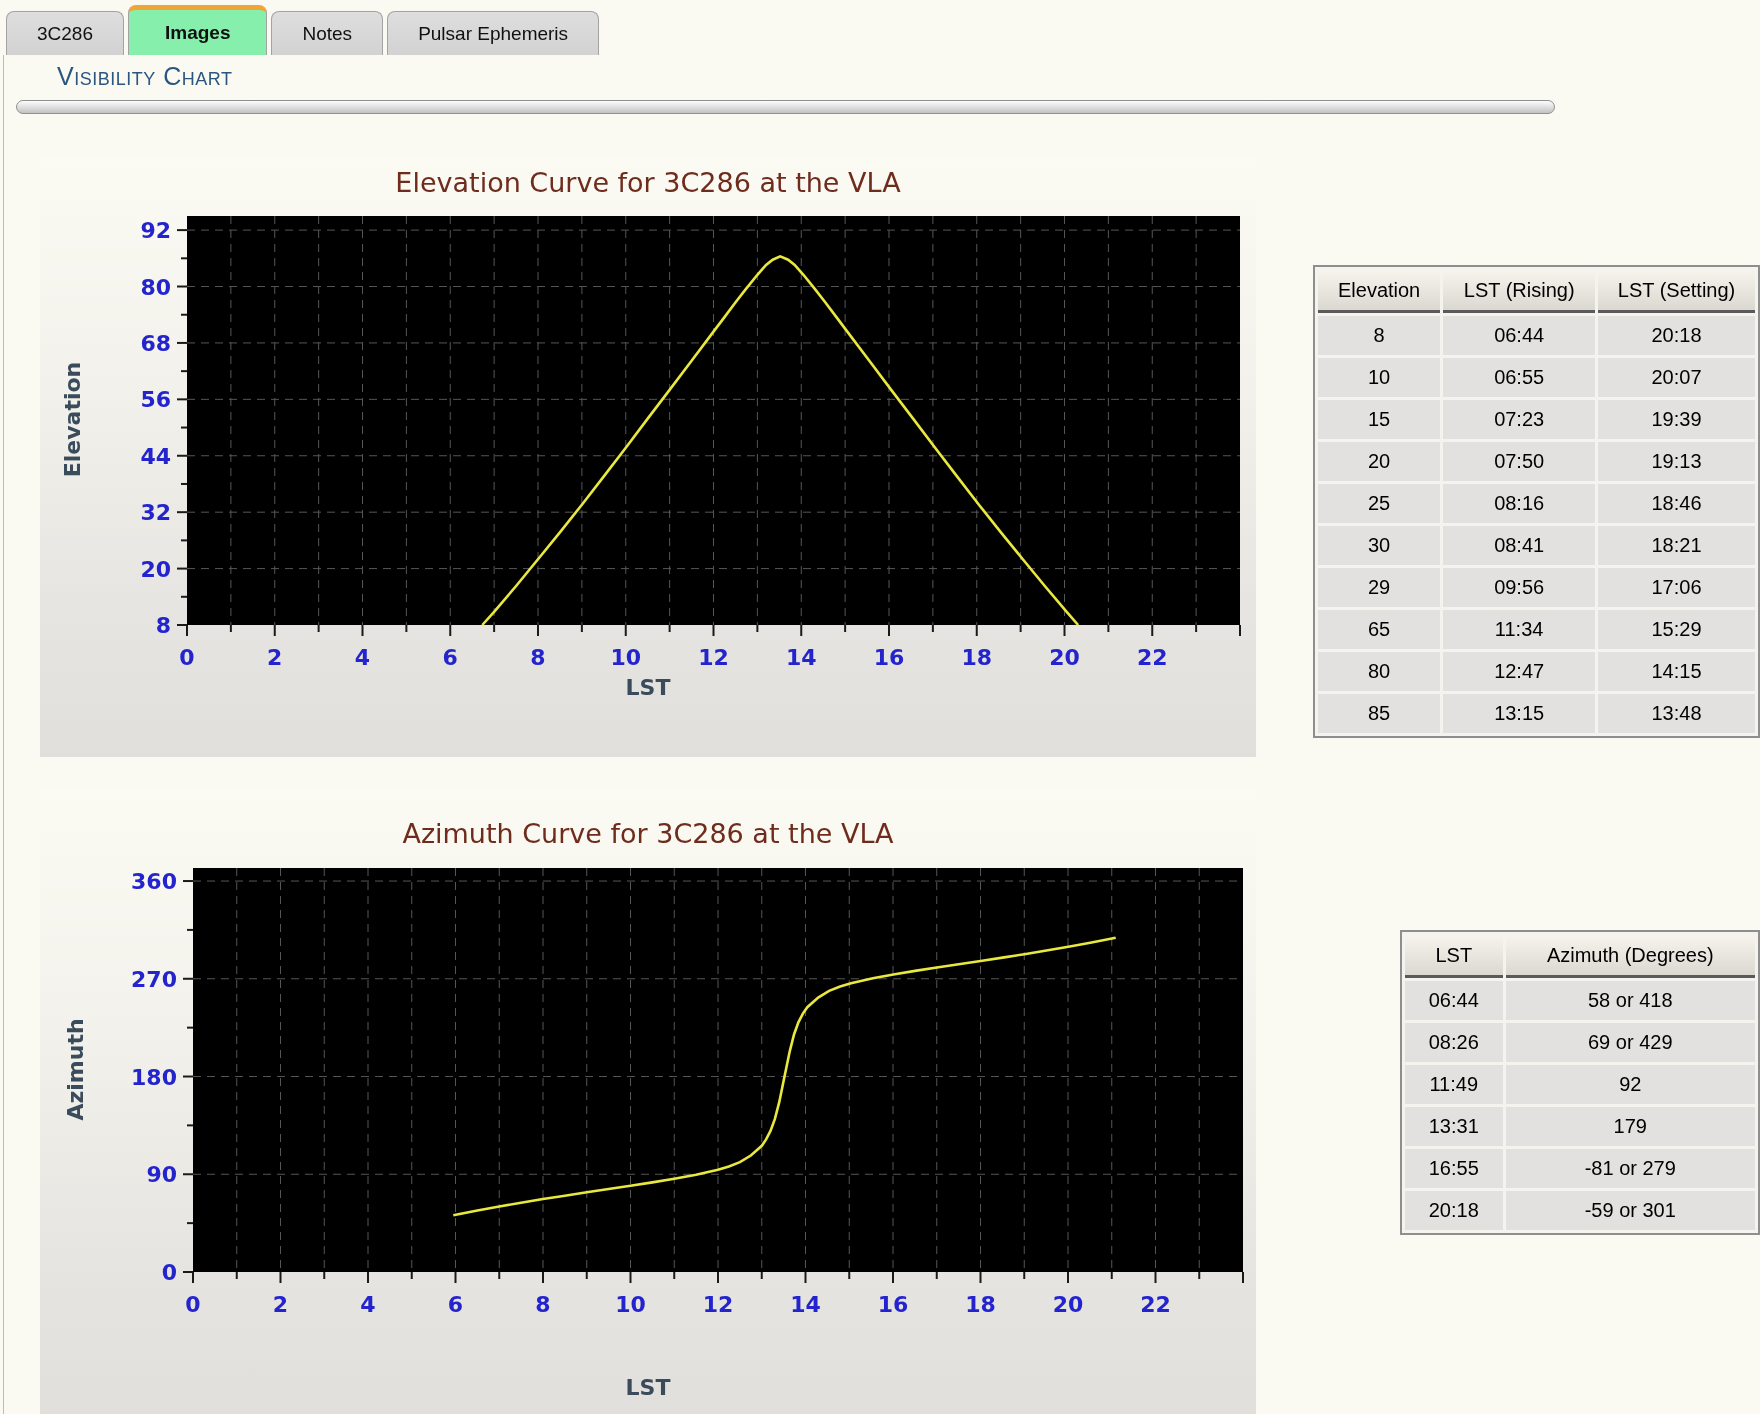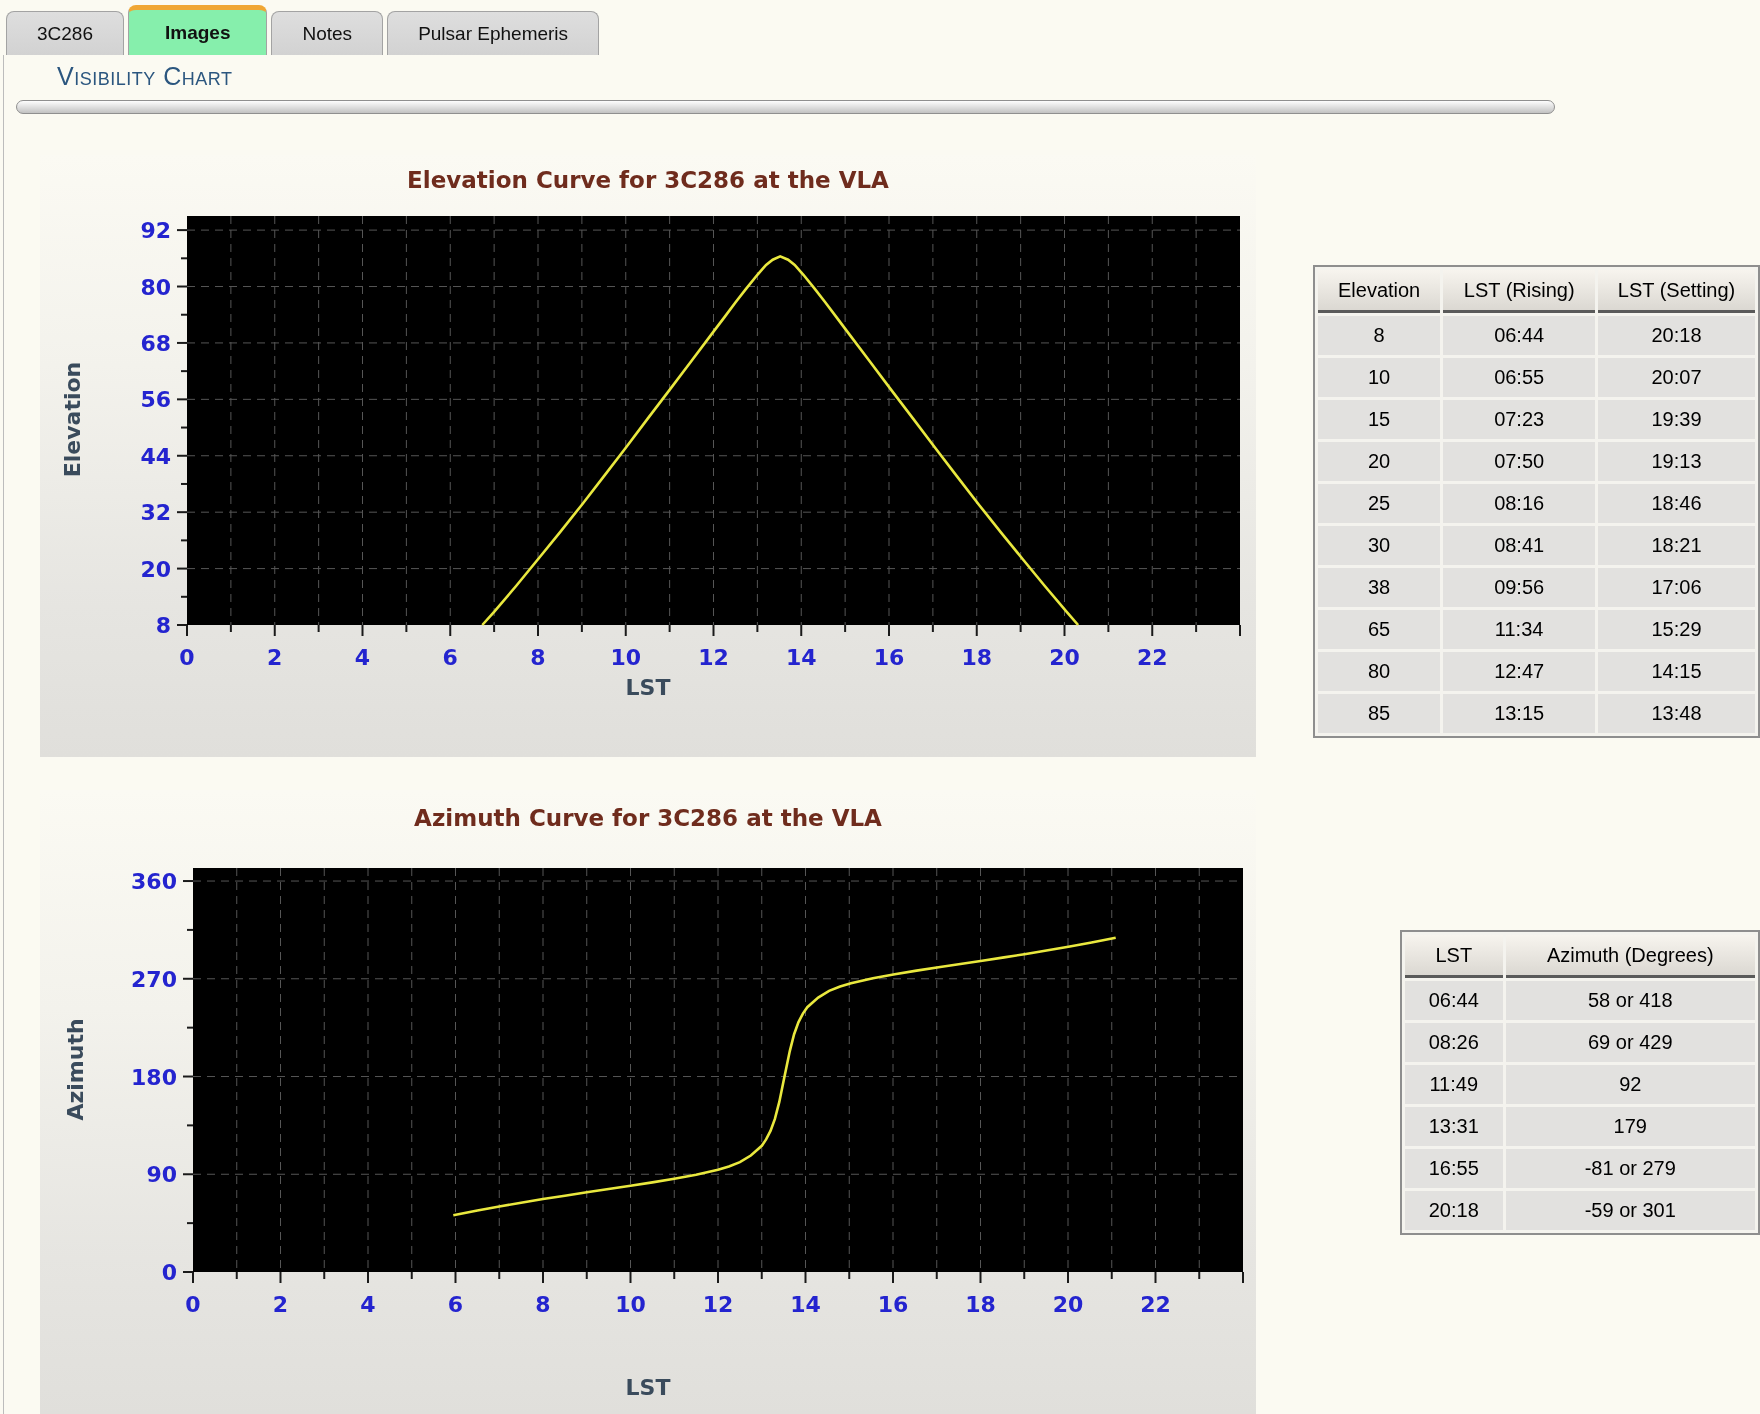--- a/index.html
+++ b/index.html
@@ -38,25 +38,25 @@
   
   .chart{
     position:absolute;
     background:linear-gradient(180deg,#fbfaf3 0%,#f3f2ec 35%,#e6e5e1 75%,#e0dfdb 100%);
   }
   #chartElevation{left:40px;top:155px;width:1216px;height:602px;}
   #chartAzimuth{left:40px;top:790px;width:1216px;height:624px;}
   .chart svg{position:absolute;left:0;top:0;}
   .chart-title{
     position:absolute;left:0;width:100%;text-align:center;
-    font-family:"DejaVu Sans",sans-serif;font-weight:bold;font-size:23px;
+    font-family:"DejaVu Sans",sans-serif;font-weight:normal;font-size:27px;
     color:var(--chart-title);
   }
   #chartElevation .chart-title{top:12px;}
-  #chartAzimuth .chart-title{top:15px;}
+  #chartAzimuth .chart-title{top:28px;}
   .yaxis-title{
     position:absolute;width:200px;text-align:center;
     transform:rotate(-90deg);
     font-family:"DejaVu Sans",sans-serif;font-weight:bold;font-size:22px;
     color:var(--axis-title);
   }
   #chartElevation .yaxis-title{left:-68px;top:252px;}
   #chartAzimuth .yaxis-title{left:-65px;top:267px;}
   .xaxis-title{
     position:absolute;left:0;width:100%;text-align:center;
@@ -250,21 +250,21 @@
         <td>25</td>
         <td>08:16</td>
         <td>18:46</td>
       </tr>
       <tr>
         <td>30</td>
         <td>08:41</td>
         <td>18:21</td>
       </tr>
       <tr>
-        <td>38</td>
+        <td>29</td>
         <td>09:56</td>
         <td>17:06</td>
       </tr>
       <tr>
         <td>65</td>
         <td>11:34</td>
         <td>15:29</td>
       </tr>
       <tr>
         <td>80</td>

